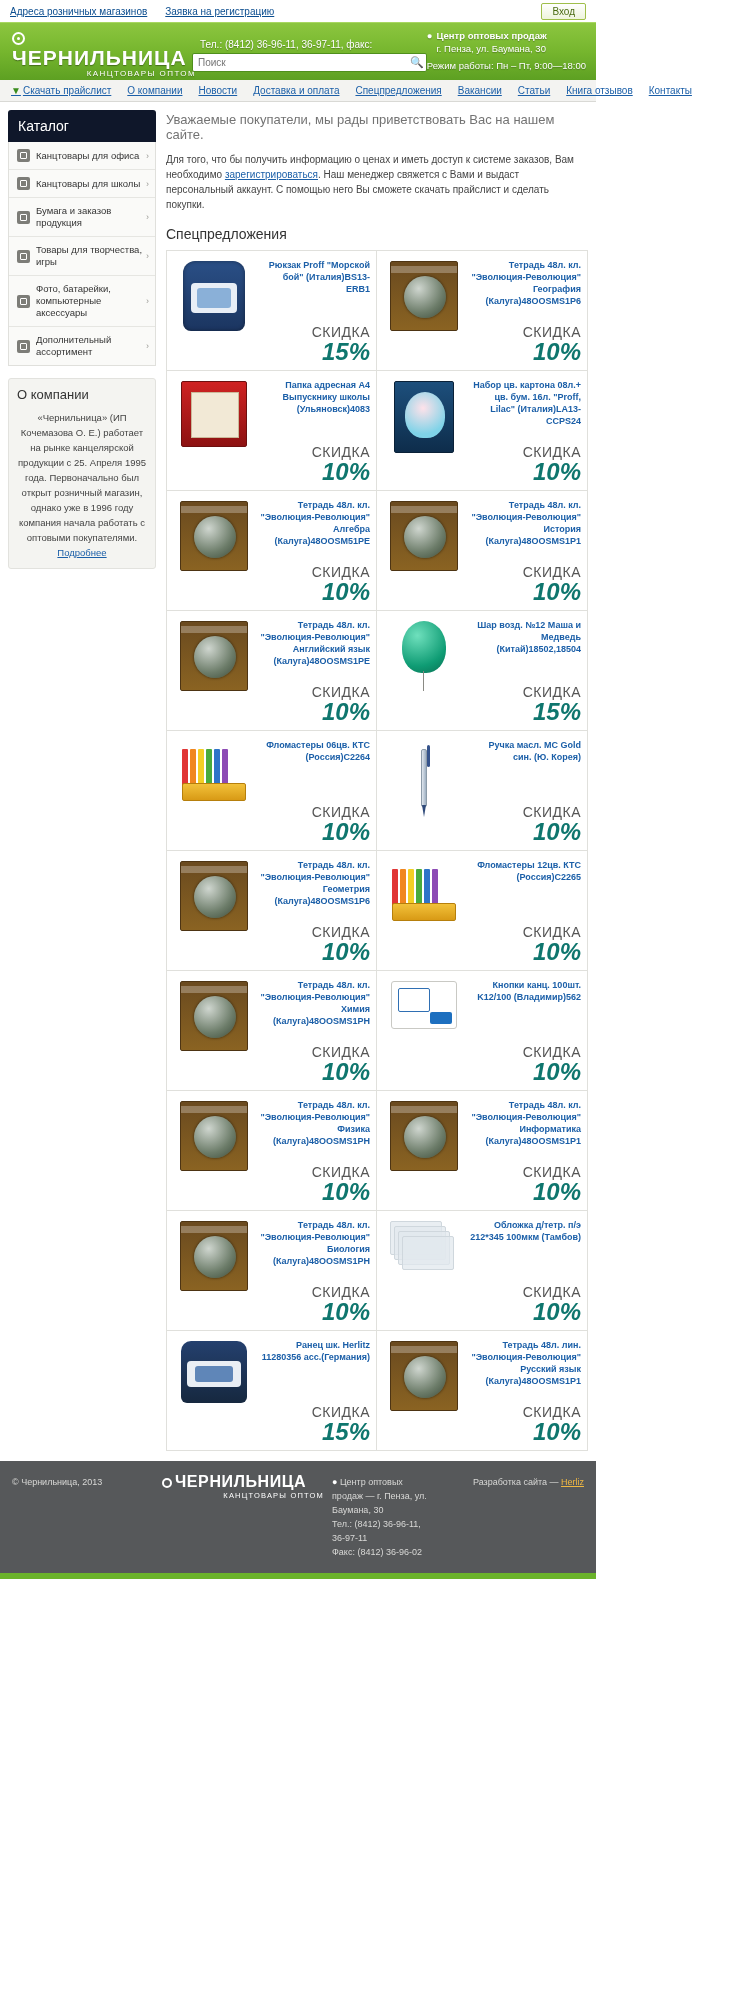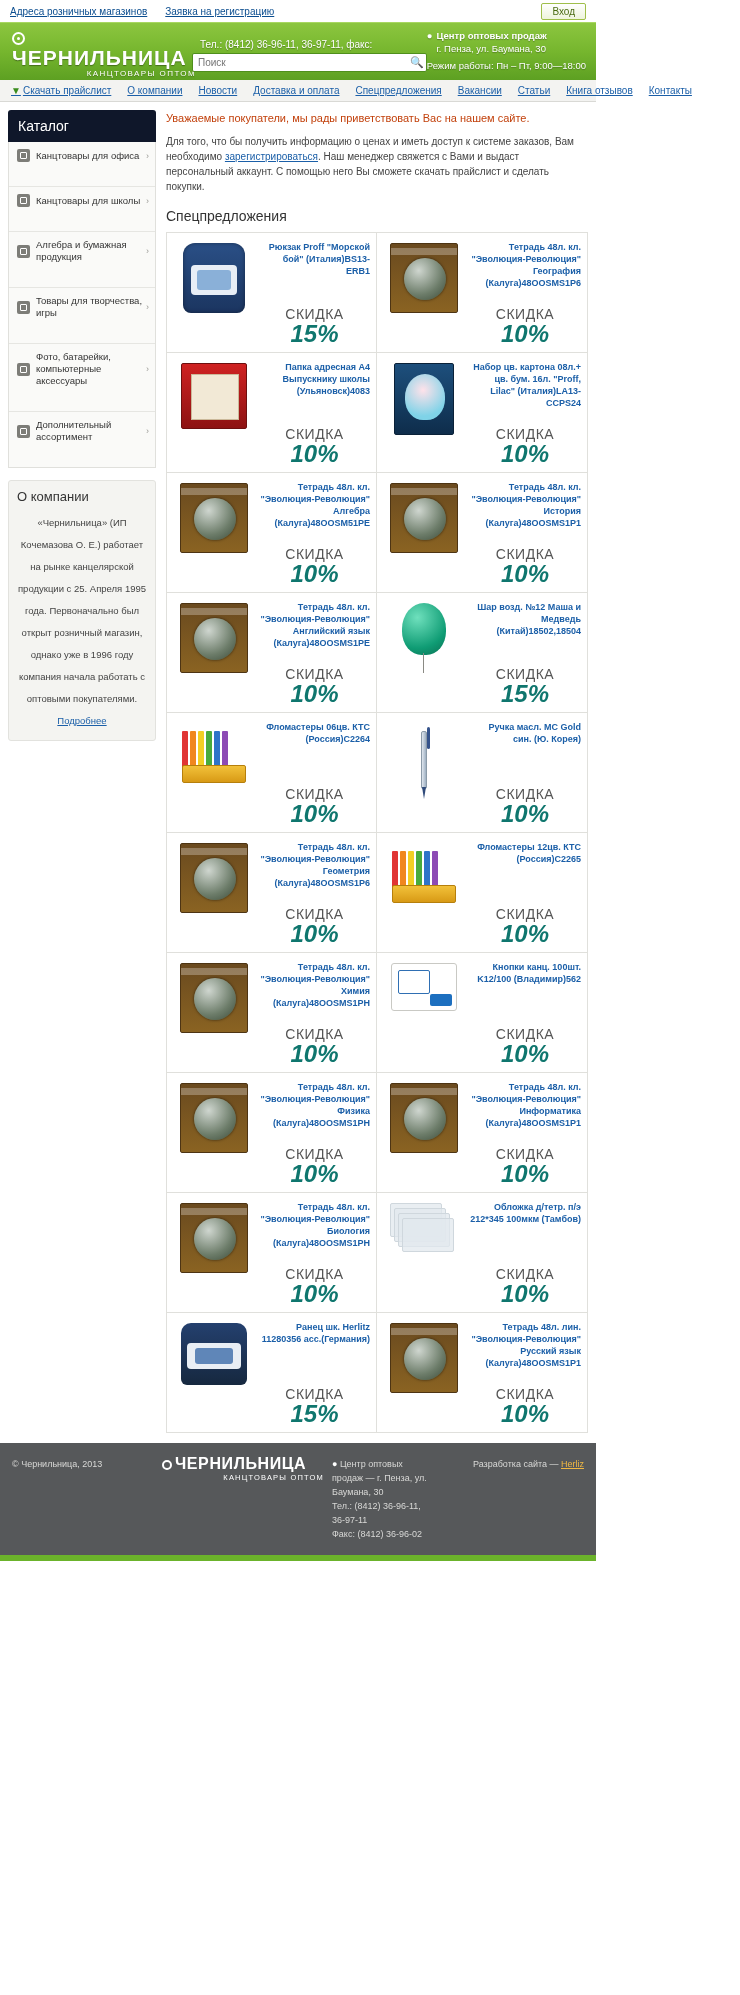--- a/index.html
+++ b/index.html
@@ -172,21 +172,21 @@
   .cat-list {
     border: 1px solid #e0e0dc;
     border-top: 0;
     background: #fafaf8;
   }
   .cat-item {
     display: flex;
     align-items: center;
     font-size: 9.5px;
     color: #333;
-    padding: 7px 6px 24px 8px;
+    padding: 7px 6px 7px 8px;
     border-bottom: 1px solid #e6e6e2;
     line-height: 12px;
     cursor: pointer;
   }
   .cat-item:last-child { border-bottom: 0; }
   .cat-item .ci-ico {
     width: 13px; height: 13px;
     flex: 0 0 13px;
     background: #7d7d78;
     border-radius: 2px;
@@ -212,30 +212,30 @@
   }
   .about-box h3 {
     margin: 0 0 8px 0;
     font-size: 13px;
     font-weight: normal;
     color: #333;
   }
   .about-box p {
     margin: 0;
     font-size: 9.5px;
-    line-height: 22px;
+    line-height: 15px;
     color: #444;
     text-align: center;
   }
   .about-box a { color: #1b5fa8; }
 
   .main { flex: 1; padding-left: 10px; }
   .greeting {
-    font-size: 11px;
-    color: #c2410c;
+    font-size: 13px;
+    color: #737373;
     margin: 2px 0 10px 0;
   }
   .intro {
     font-size: 10px;
     line-height: 15px;
     color: #444;
     margin: 0 0 14px 0;
   }
   .intro a { color: #1b5fa8; }
 
@@ -277,21 +277,21 @@
   }
   .cell .pname {
     font-size: 9px;
     font-weight: bold;
     color: #1b5fa8;
     line-height: 12px;
     text-align: right;
   }
   .disc-wrap {
     margin-top: auto;
-    text-align: center;
+    text-align: right;
   }
   .disc-word {
     font-size: 14px;
     color: #555;
     letter-spacing: .5px;
   }
   .disc-val {
     font-size: 24px;
     color: #0f766e;
     font-weight: bold;
@@ -566,21 +566,21 @@
           <span class="ci-label">Канцтовары для офиса</span>
           <span class="chev">›</span>
         </div>
         <div class="cat-item">
           <span class="ci-ico"></span>
           <span class="ci-label">Канцтовары для школы</span>
           <span class="chev">›</span>
         </div>
         <div class="cat-item">
           <span class="ci-ico"></span>
-          <span class="ci-label">Алгебра и бумажная продукция</span>
+          <span class="ci-label">Бумага и заказов продукция</span>
           <span class="chev">›</span>
         </div>
         <div class="cat-item">
           <span class="ci-ico"></span>
           <span class="ci-label">Товары для творчества, игры</span>
           <span class="chev">›</span>
         </div>
         <div class="cat-item">
           <span class="ci-ico"></span>
           <span class="ci-label">Фото, батарейки, компьютерные аксессуары</span>

